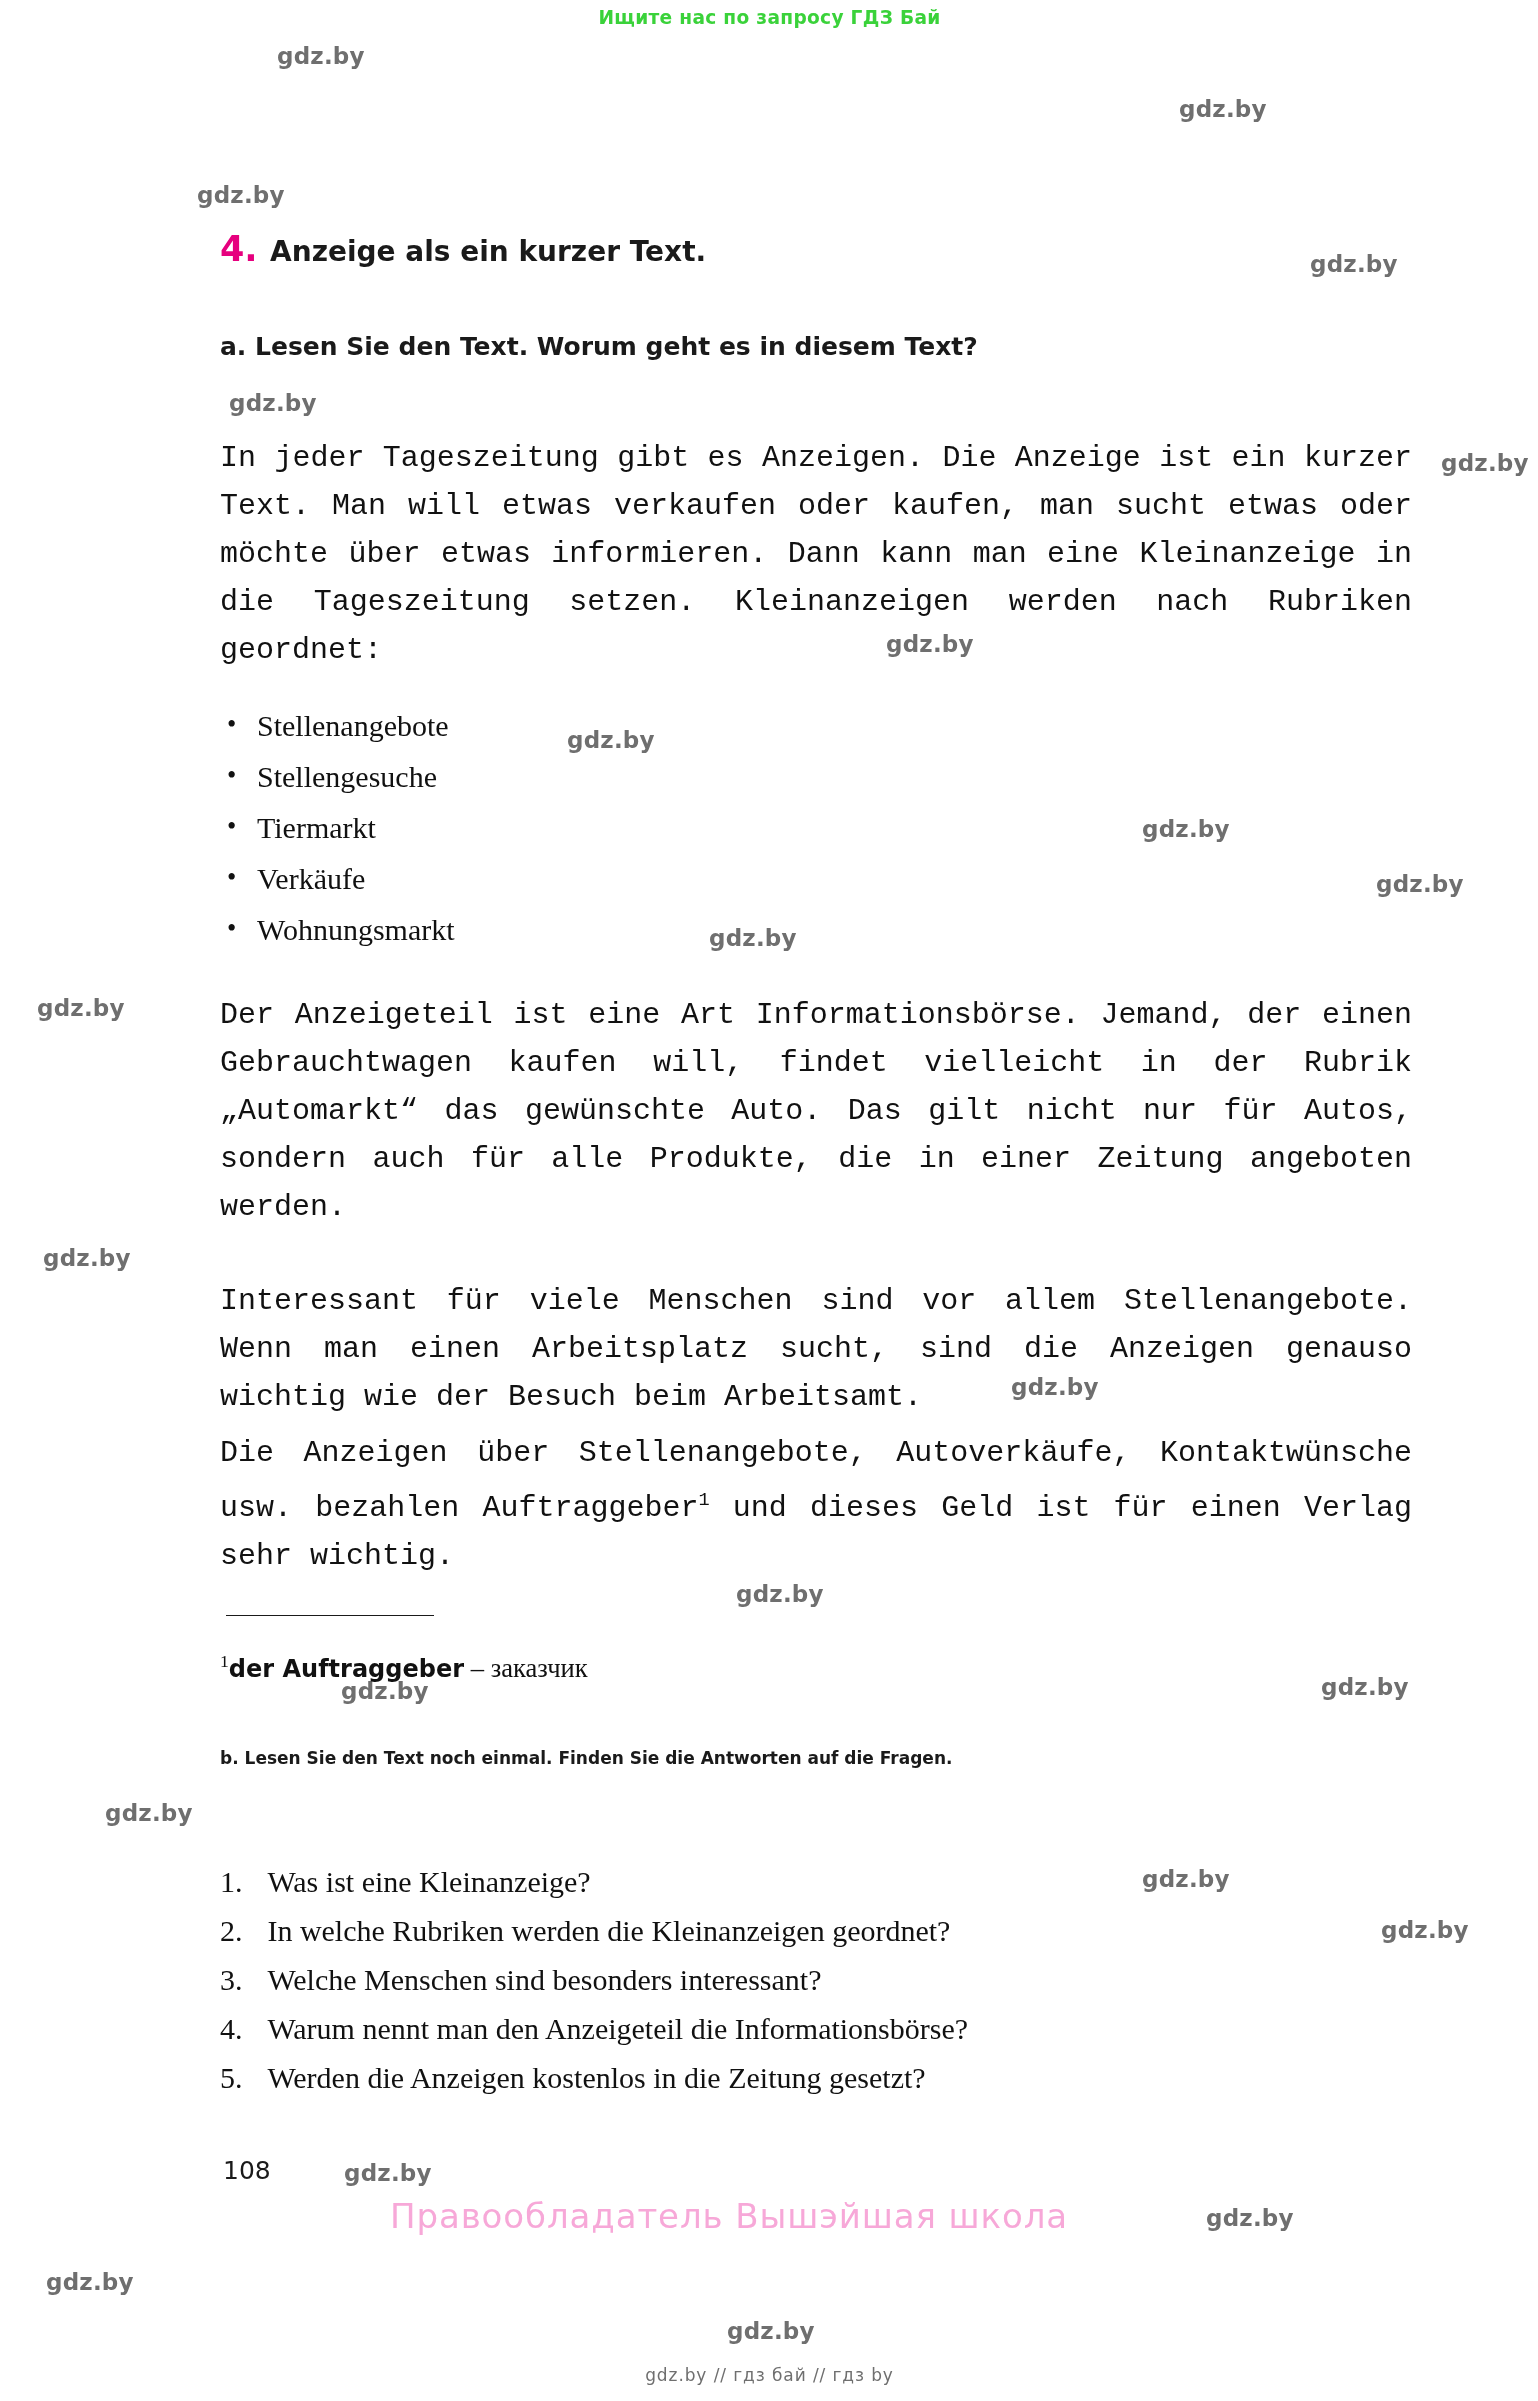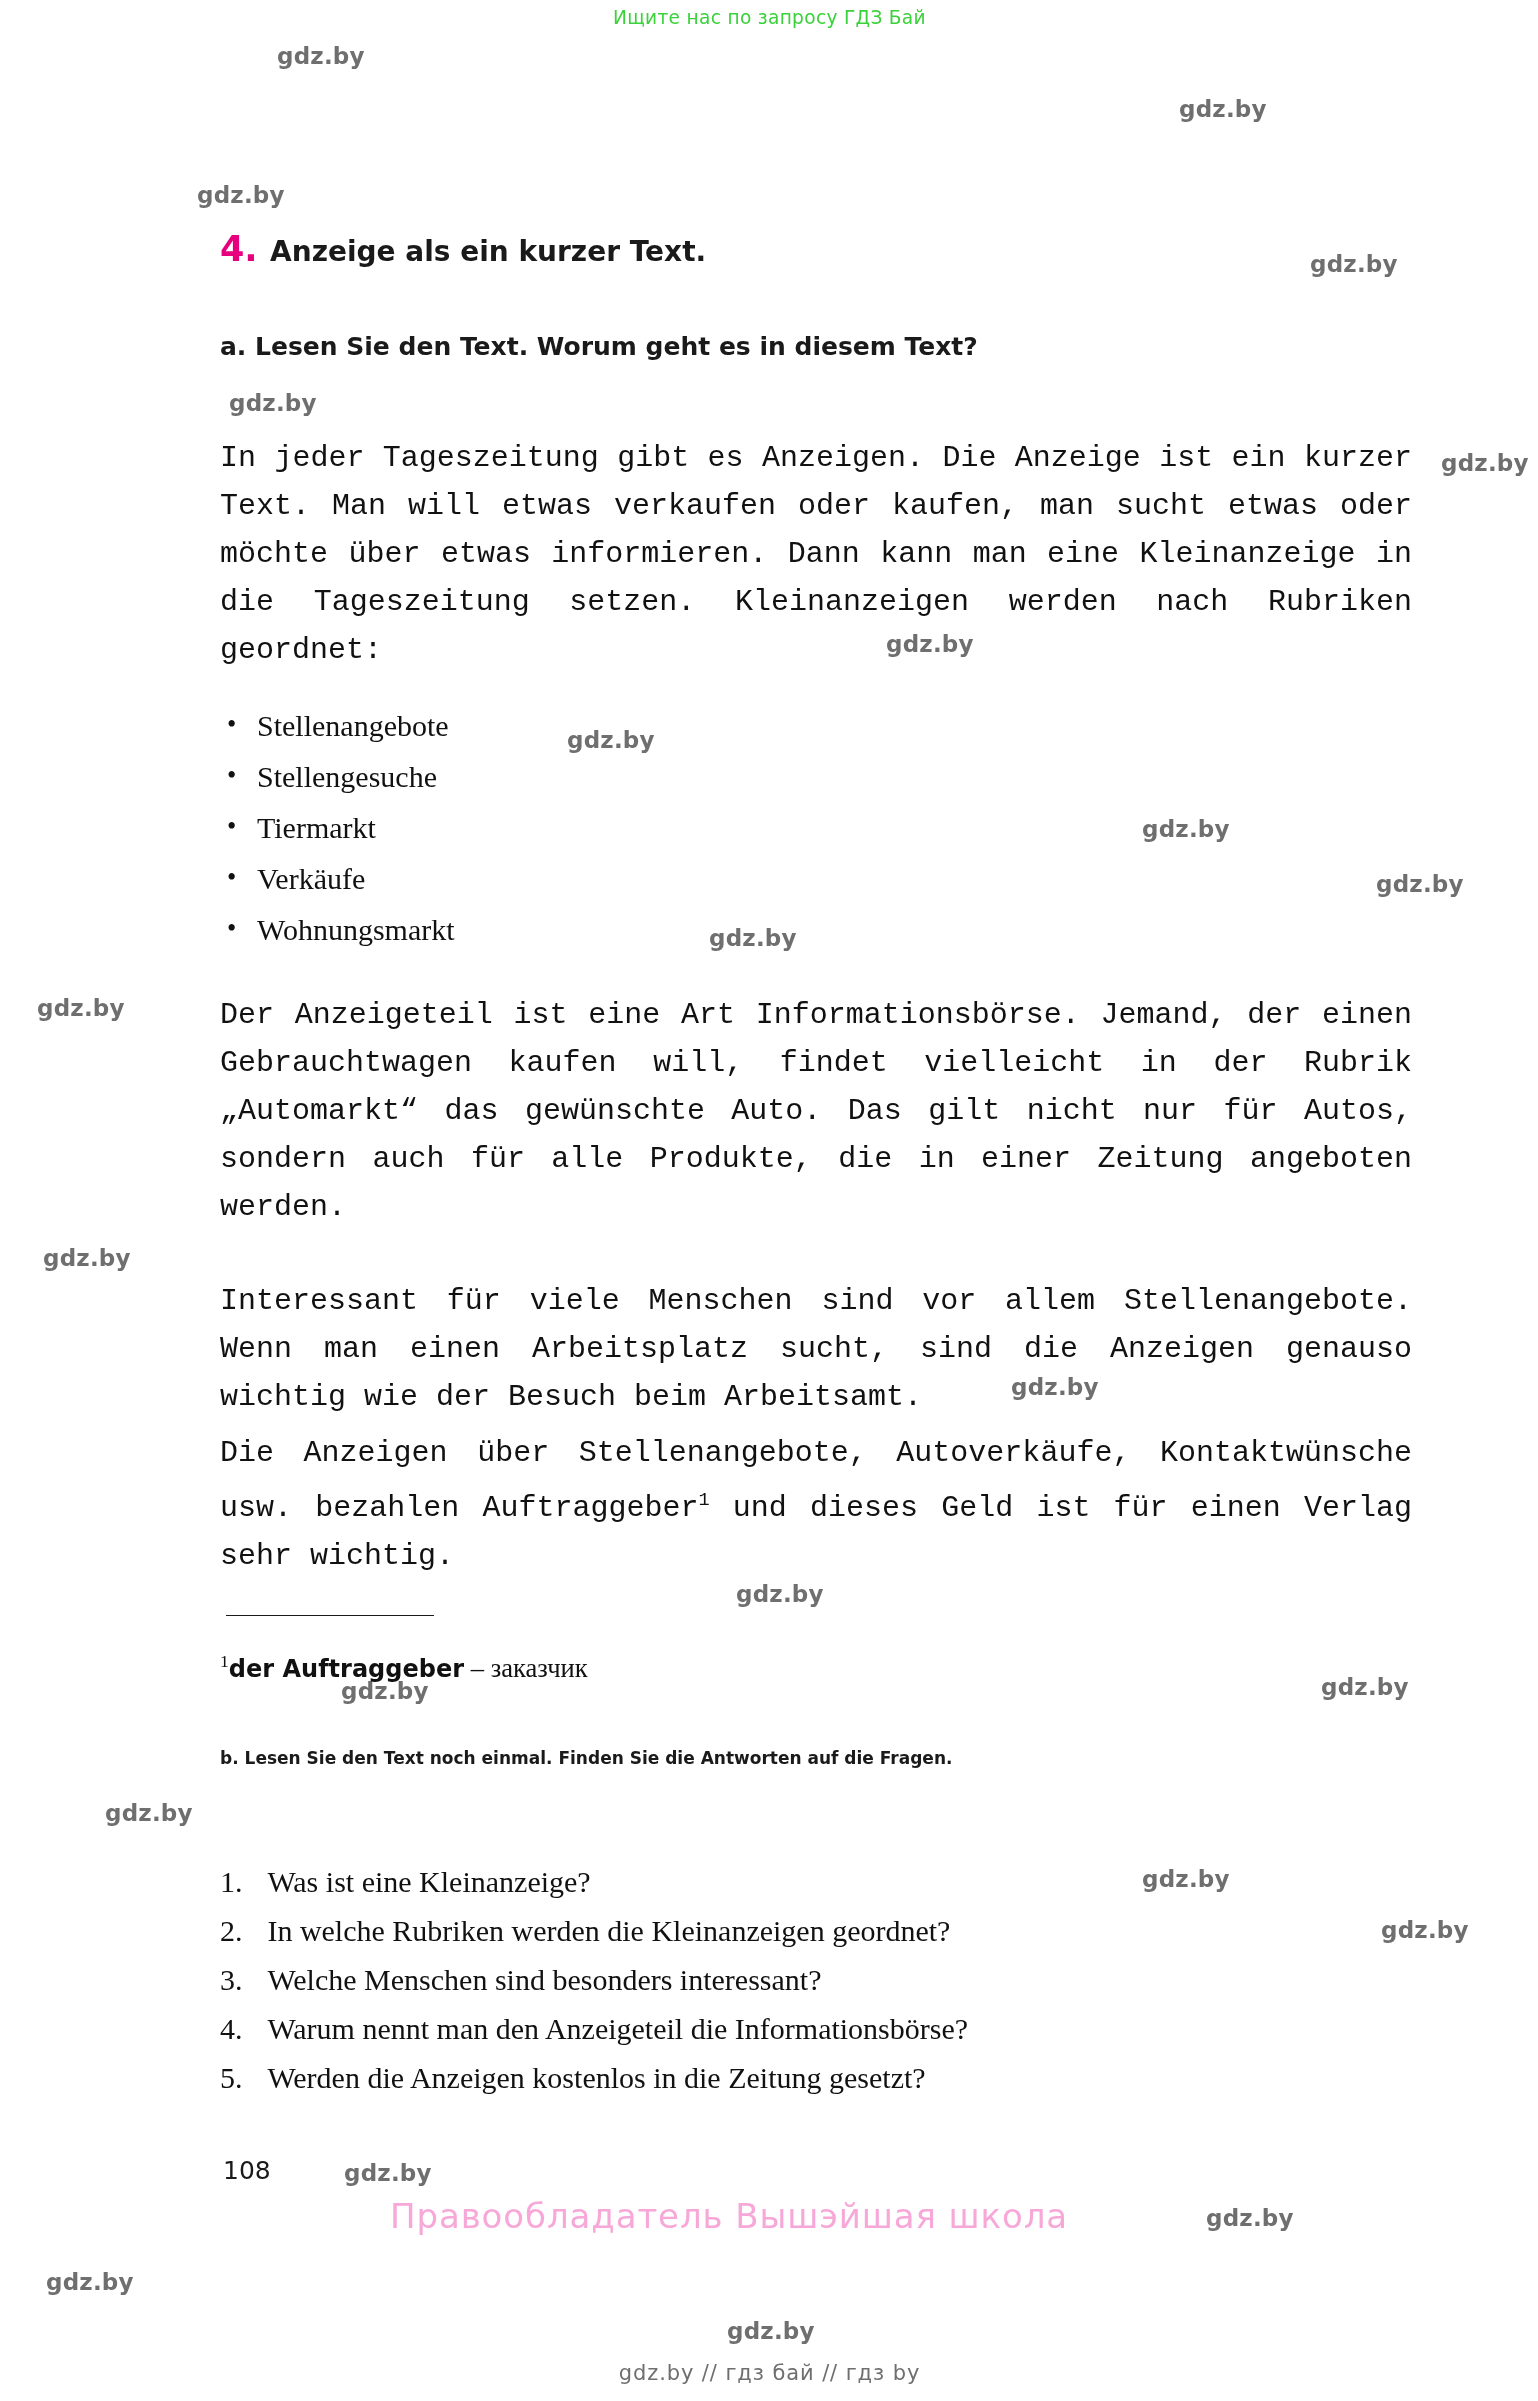--- a/index.html
+++ b/index.html
@@ -32,40 +32,40 @@
     letter-spacing: 0.2px;
   }
   .wm-top-banner {
     position: absolute;
     top: 7px;
     left: 0;
     width: 100%;
     text-align: center;
     font-family: "DejaVu Sans", sans-serif;
     font-size: 18.6px;
-    font-weight: 400;
+    font-weight: 700;
     color: #3ad23a;
     letter-spacing: 0.3px;
   }
   .wm-pink {
     position: absolute;
     font-family: "DejaVu Sans", sans-serif;
     font-size: 34px;
     color: #f7a8d8;
     letter-spacing: 0.9px;
     white-space: nowrap;
   }
   .wm-bottom {
     position: absolute;
     bottom: 16px;
     left: 0;
     width: 100%;
     text-align: center;
     font-family: "DejaVu Sans", sans-serif;
-    font-size: 21px;
+    font-size: 17px;
     color: #6f6f6f;
     letter-spacing: 0.9px;
   }
 
   .ex-head {
     position: absolute;
     left: 220px;
     top: 229px;
     display: flex;
     align-items: baseline;

